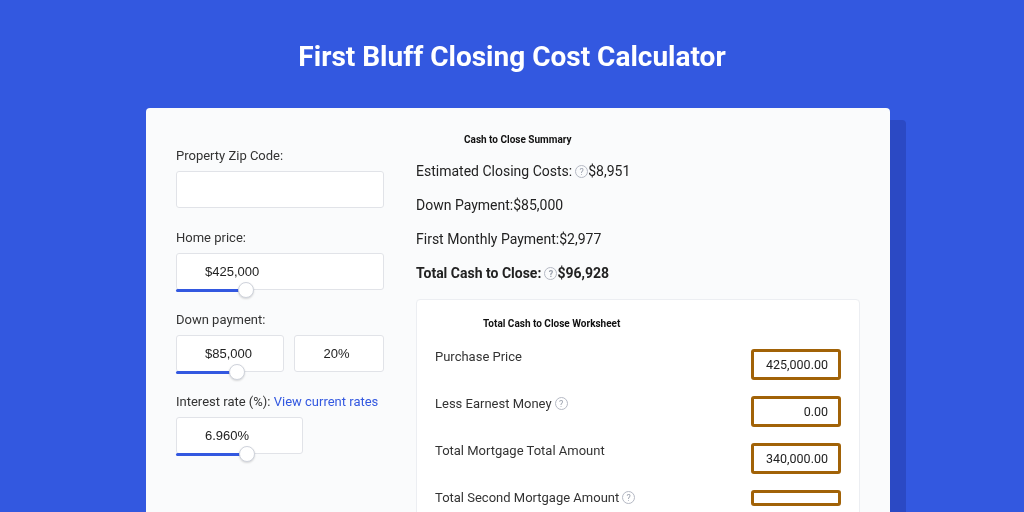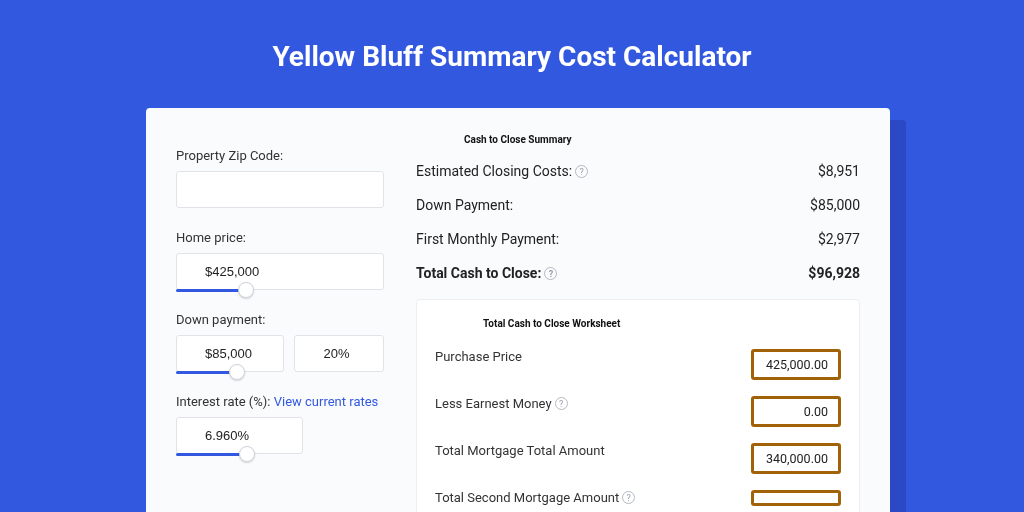--- a/index.html
+++ b/index.html
@@ -86,27 +86,26 @@
   .link { color: #3358e0; text-decoration: none; }
   .section-heading {
     font-size: 10px;
     font-weight: 700;
     color: #111;
     margin-bottom: 18px;
     margin-left: 48px;
   }
   .summary-row {
     display: flex;
-    justify-content: space-between;
     align-items: center;
     font-size: 14px;
     color: #222;
     margin-bottom: 18px;
   }
-  .summary-row.bold { font-weight: 700; gap: 36px; }
+  .summary-row.bold { font-weight: 700; }
   .help-icon {
     display: inline-block;
     width: 13px; height: 13px;
     border: 1px solid #b5b9c4;
     border-radius: 50%;
     color: #9aa0ad;
     font-size: 9px;
     line-height: 12px;
     text-align: center;
     vertical-align: 1px;
@@ -134,21 +133,21 @@
     min-width: 90px;
     text-align: right;
     font-size: 12.5px;
     background: #fff;
     color: #222;
   }
 </style>
 </head>
 <body>
 
-<h1 class="page-title">Yellow Bluff Summary Cost Calculator</h1>
+<h1 class="page-title">First Bluff Closing Cost Calculator</h1>
 
 <div class="card-shadow"></div>
 
 <div class="card">
 
   <div class="left-col">
 
     <div class="field-group">
       <div class="field-label">Property Zip Code:</div>
       <input class="field-input" value="" style="">

